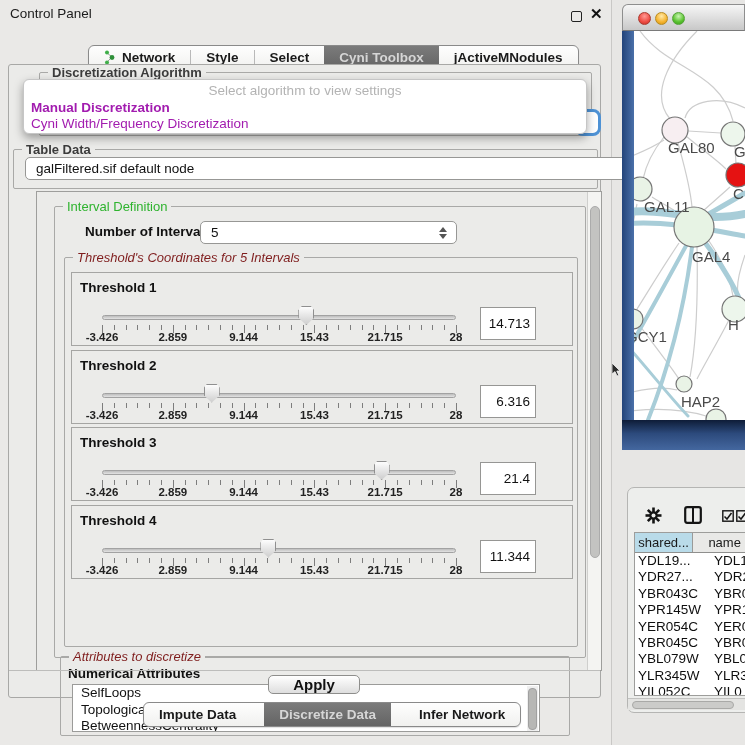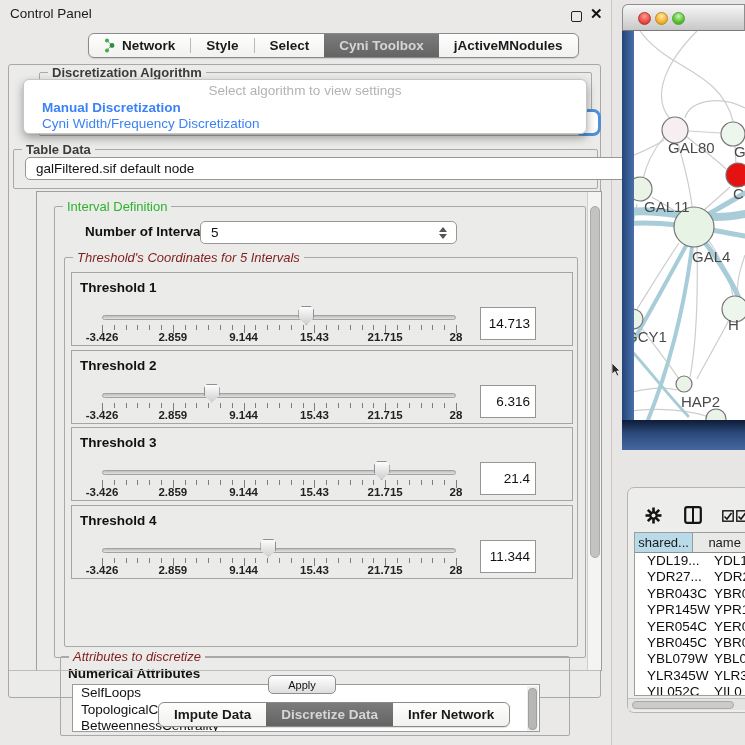--- a/index.html
+++ b/index.html
@@ -16,22 +16,22 @@
     border:1.6px solid #222; border-radius:2px; cursor:default; }
   .close-btn { position:absolute; left:590px; top:5px; font-size:15px; font-weight:bold; color:#111; }
 
   
   .pill { position:absolute; display:flex; height:25px; background:linear-gradient(#fefefe,#f1f1ef);
     border:1px solid #8a8a8a; border-radius:6px; overflow:hidden; box-shadow:0 1px 1px rgba(0,0,0,.12); }
   .pill .seg { display:flex; align-items:center; padding:0 15px; font-size:13.5px; font-weight:600;
     color:#1a1a1a; white-space:nowrap; position:relative; }
   .pill .seg.sel { background:linear-gradient(#7b7b7b,#646464); color:#d6d6d6; }
   .pill .divider { width:1px; background:#b9b9b9; margin:4px 0; }
-  .tabs-top { left:88px; top:33px; }
-  .tabs-bottom { left:158px; top:702px; }
+  .tabs-top { left:88px; top:45px; }
+  .tabs-bottom { left:143px; top:702px;gap:13px; }
   .net-icon { width:12px; height:15px; margin-right:6px; }
 
   
   .main-box { position:absolute; left:8px; top:64px; width:593px; height:634px;
     background:#ebebe9; border:1px solid #a8a8a6; border-radius:3px; }
 
   .group { position:absolute; border:1px solid #a9a9a7; border-radius:2px; }
   .gtitle { position:absolute; top:-8px; left:8px; background:#ebebe9; padding:0 4px;
     font-size:13px; white-space:nowrap; }
   .gtitle.green { color:#2eb32e; }
@@ -46,21 +46,21 @@
   .combo .val { flex:1; padding-left:10px; white-space:nowrap; overflow:hidden; }
   .spinner { width:18px; display:flex; flex-direction:column; align-items:center; gap:2px; margin-right:4px; }
   .spinner i { width:0; height:0; border-left:4px solid transparent; border-right:4px solid transparent; }
   .spinner i.up { border-bottom:5px solid #555; }
   .spinner i.dn { border-top:5px solid #555; }
 
   
   .popup { position:absolute; left:14px; top:14px; width:564px; height:55px; background:#fff;
     border:1px solid #c6c6c6; border-radius:6px; box-shadow:0 4px 10px rgba(0,0,0,.35); z-index:20; padding-top:3px; }
   .popup .ph { text-align:center; color:#b3b3b3; font-size:13.5px; height:17px; }
-  .popup .opt { font-size:13.5px; color:#3b82f6; padding:0 18px; height:16px; line-height:16px; white-space:nowrap; }
+  .popup .opt { font-size:13.5px; color:#a21caf; padding:0 7px; height:16px; line-height:16px; white-space:nowrap; }
   .popup .opt.b { font-weight:bold; }
   .focus-sliver { position:absolute; left:566px; top:44px; width:26px; height:27px; z-index:19;
     border:3px solid #4e92d5; border-radius:8px; background:#fff; }
 
   .tabledata-group { left:4px; top:84px; width:585px; height:40px; }
   .td-combo { left:16px; top:92px; width:677px; height:23px; }
 
   
   .scroll-panel { position:absolute; left:27px; top:126px; width:566px; height:480px;
     border:1px solid #9e9e9c; background:#ebebe9; }
@@ -88,23 +88,23 @@
   .attr-group { left:23px; top:464px; width:510px; height:80px; }
   .attr-sub { position:absolute; left:31px; top:474px; font-size:13.5px; font-weight:bold; color:#111; }
   .attr-list { position:absolute; left:35px; top:492px; width:468px; height:48px; background:#fff;
     border:1px solid #9b9b99; overflow:hidden; }
   .attr-list .item { font-size:13.5px; color:#111; padding-left:8px; height:16.5px; line-height:16.5px; white-space:nowrap; }
   .attr-list .lscroll { position:absolute; right:1px; top:1px; width:11px; height:46px; background:#efefef; }
   .attr-list .lthumb { position:absolute; left:1px; top:2px; width:9px; height:42px; background:#b7b7b5;
     border:1px solid #a0a0a0; border-radius:4px; }
 
   .apply-strip { position:absolute; left:0; bottom:0; width:100%; height:27px; border-top:1px solid #bdbdbb; }
-  .apply-btn { position:absolute; left:259px; top:4px; width:68px; height:19px;
+  .apply-btn { position:absolute; left:259px; top:4px; width:92px; height:19px;
     background:linear-gradient(#ffffff,#dedede); border:1px solid #8e8e8c; border-radius:5px;
-    font-size:11px; color:#111; font-family:"Liberation Sans",sans-serif; }
+    font-size:15px; color:#111; font-family:"Liberation Sans",sans-serif;font-weight:bold; }
 
   
   .net-window { position:absolute; left:622px; top:4px; width:123px; height:446px; }
   .nw-titlebar { position:absolute; left:0; top:0; width:123px; height:27px;
     background:linear-gradient(#f6f6f6,#c8c8c8); border:1px solid #8e8e8e; border-bottom-color:#7a7a7a;
     border-radius:6px 0 0 0; }
   .light { position:absolute; top:7px; width:13px; height:13px; border-radius:50%; }
   .light.red { left:15px; background:radial-gradient(circle at 50% 30%, #ff9a94, #ee4b42 60%, #c12d25); border:1px solid #a93b30;}
   .light.yellow { left:32px; background:radial-gradient(circle at 50% 30%, #ffe9a8, #f5b32e 60%, #d2920f); border:1px solid #b78b22;}
   .light.green { left:49px; background:radial-gradient(circle at 50% 30%, #c9f4b2, #58c22e 60%, #3d9c1c); border:1px solid #53a237;}
@@ -122,21 +122,21 @@
   .tp-toolbar svg { position:absolute; }
   .tp-table { position:absolute; left:6px; top:44px; width:124px; height:164px; background:#fff;
     border:1px solid #9d9d9b; overflow:hidden; }
   .tp-hrow { display:flex; height:20px; border-bottom:1px solid #8f8f8d; }
   .tp-hcell { font-size:13px; color:#1a1a1a; text-align:center; line-height:19px; border-right:1px solid #9a9a98;
     overflow:hidden; white-space:nowrap; }
   .tp-hcell.c1 { width:75px; background:#b9dbe9; }
   .tp-hcell.c2 { width:82px; background:#e9e9e7; }
   .tp-row { display:flex; height:16.4px; font-size:13.5px; color:#0e0e0e; }
   .tp-cell { white-space:nowrap; overflow:hidden; }
-  .tp-cell.c1 { width:75px; padding-left:12px; }
+  .tp-cell.c1 { width:75px; padding-left:3px; }
   .tp-cell.c2 { padding-left:4px; }
   .tp-hscroll { position:absolute; left:0; top:210px; width:100%; height:12px; background:#e4e4e2;
     border-top:1px solid #c2c2c0; }
   .tp-hthumb { position:absolute; left:4px; top:2px; width:102px; height:8px; background:#cbcbc9;
     border:1px solid #a9a9a7; border-radius:4px; }
 
   .cursor { position:absolute; left:612px; top:363px; z-index:40; }
 </style>
 </head>
 <body>

